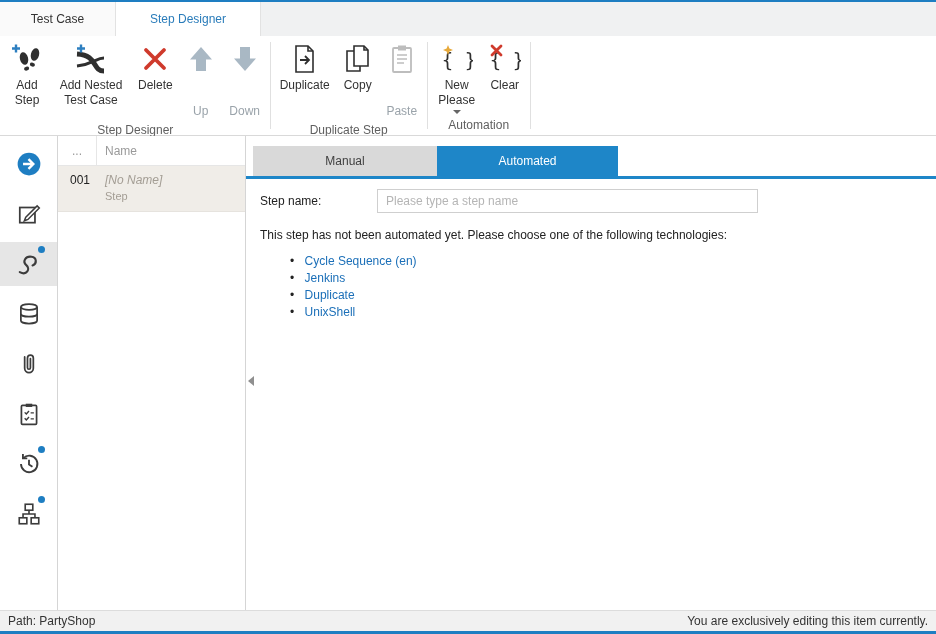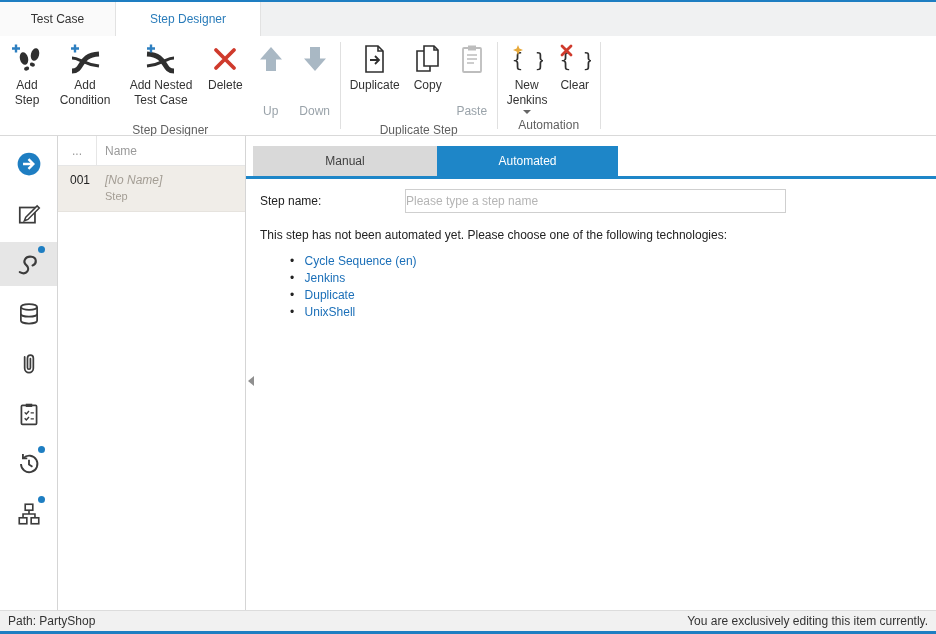--- a/index.html
+++ b/index.html
@@ -56,22 +56,22 @@
   .sl-type { font-size:11px; color:#a39d94; margin-top:3px; }
 
   .detail { flex:1; position:relative; background:#fff; }
   .d-tabs { display:flex; padding-left:7px; margin-top:10px; height:30px; }
   .d-tab { width:184px; display:flex; align-items:center; justify-content:center;
            background:#d9d9d9; color:#3f3f3f; cursor:pointer; }
   .d-tab.active { width:181px; background:#1e86c8; color:#fff; }
   .d-underline { height:3px; background:#1e86c8; }
   .d-stepname { display:flex; align-items:center; margin:10px 0 0 14px; }
   .d-stepname label { width:117px; color:#222; }
-  .d-stepname input { width:381px; height:24px; border:1px solid #cfcfcf; padding:0 0;
-                      font-family:"Liberation Sans", sans-serif; font-size:12px; color:#333; outline:none;margin-left:28px; }
+  .d-stepname input { width:381px; height:24px; border:1px solid #cfcfcf; padding:0 8px;
+                      font-family:"Liberation Sans", sans-serif; font-size:12px; color:#333; outline:none; }
   .d-stepname input::placeholder { color:#b5b5b5; }
   .d-msg { margin:15px 0 0 14px; color:#222; }
   .d-links { margin:11px 0 0 44px; list-style:none; }
   .d-links li { line-height:17px; }
   .d-links li::before { content:"\2022"; color:#222; margin-right:7px; }
   .d-links a { color:#1b6fb8; text-decoration:none; cursor:pointer; }
   .collapse-arrow { position:absolute; left:2px; top:240px; width:0; height:0;
                     border-top:5px solid transparent; border-bottom:5px solid transparent;
                     border-right:6px solid #8f8f8f; cursor:pointer; }
 
@@ -104,30 +104,20 @@
                 <ellipse cx="21.4" cy="21.6" rx="2.6" ry="2" transform="rotate(14 21.4 21.6)"></ellipse>
               </g>
               <path d="M5 1.5 v8 M1 5.5 h8" stroke="#2d7fc0" stroke-width="2.4" fill="none"></path>
             </svg>
           </span>
           <span class="rb-label lbl-34">Add Step</span>
         </div>
         <div class="rb-btn">
           <span class="rb-icon">
             <svg viewBox="0 0 32 32">
-              <path d="M3 28 C15 28 9 12 30 11" stroke="#2f2f2f" stroke-width="5" fill="none"></path>
-              <path d="M3 15 C11 15 13 21 30 23" stroke="#2f2f2f" stroke-width="3" fill="none"></path>
-              <path d="M6 1.5 v8 M2 5.5 h8" stroke="#2d7fc0" stroke-width="2.4" fill="none"></path>
-            </svg>
-          </span>
-          <span class="rb-label lbl-58">Add Condition</span>
-        </div>
-        <div class="rb-btn">
-          <span class="rb-icon">
-            <svg viewBox="0 0 32 32">
               <path d="M29 28 C17 28 23 12 2 11" stroke="#2f2f2f" stroke-width="5" fill="none"></path>
               <path d="M29 15 C21 15 19 21 2 23" stroke="#2f2f2f" stroke-width="3" fill="none"></path>
               <path d="M6 1.5 v8 M2 5.5 h8" stroke="#2d7fc0" stroke-width="2.4" fill="none"></path>
             </svg>
           </span>
           <span class="rb-label lbl-70">Add Nested Test Case</span>
         </div>
         <div class="rb-btn">
           <span class="rb-icon">
             <svg viewBox="0 0 32 32">
@@ -198,21 +188,21 @@
 
     <div class="rgroup">
       <div class="rg-buttons">
         <div class="rb-btn">
           <span class="rb-icon">
             <svg viewBox="0 0 32 32">
               <text x="18" y="24" font-size="19" text-anchor="middle" fill="#2f2f2f" font-family="DejaVu Sans Mono, monospace">{&nbsp;}</text>
               <path d="M7 2 l1.4 3.6 L12 7 l-3.6 1.4 L7 12 l-1.4 -3.6 L2 7 l3.6 -1.4 Z" fill="#e7a93a"></path>
             </svg>
           </span>
-          <span class="rb-label lbl-40">New Jenkins</span>
+          <span class="rb-label lbl-40">New Please</span>
           <span class="rb-caret"></span>
         </div>
         <div class="rb-btn">
           <span class="rb-icon">
             <svg viewBox="0 0 32 32">
               <text x="18" y="24" font-size="19" text-anchor="middle" fill="#2f2f2f" font-family="DejaVu Sans Mono, monospace">{&nbsp;}</text>
               <path d="M3 3 l9 9 M12 3 l-9 9" stroke="#cf3a2c" stroke-width="2.8" stroke-linecap="round" fill="none"></path>
             </svg>
           </span>
           <span class="rb-label">Clear</span>

